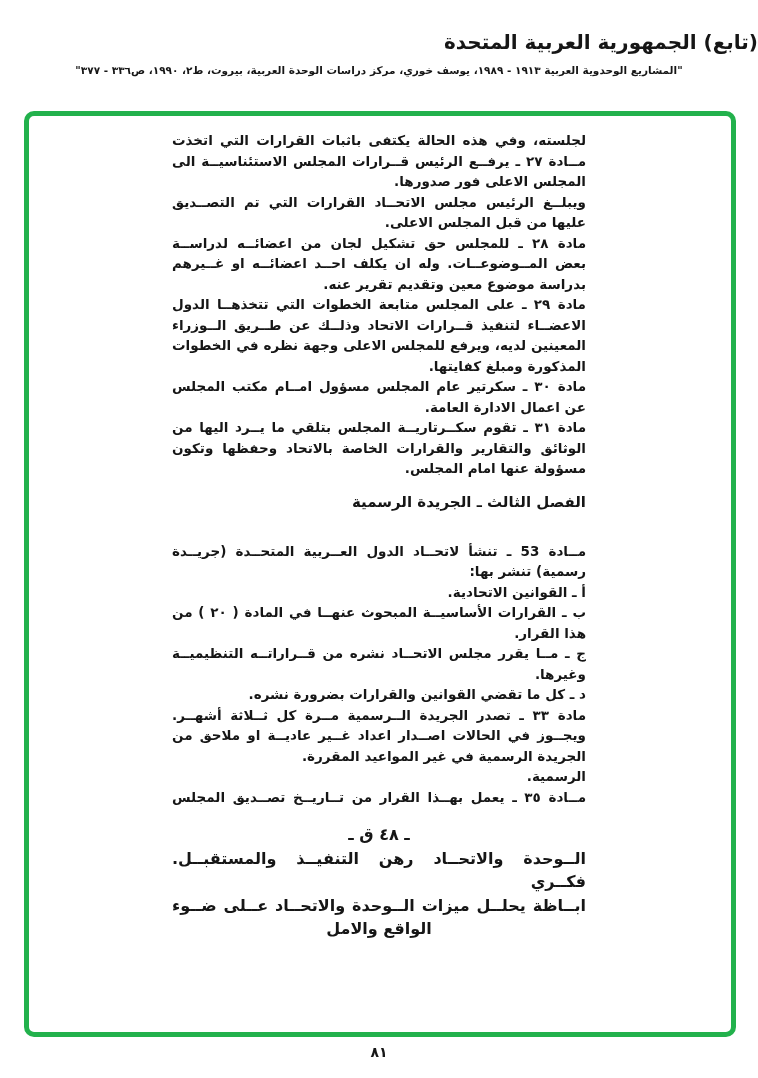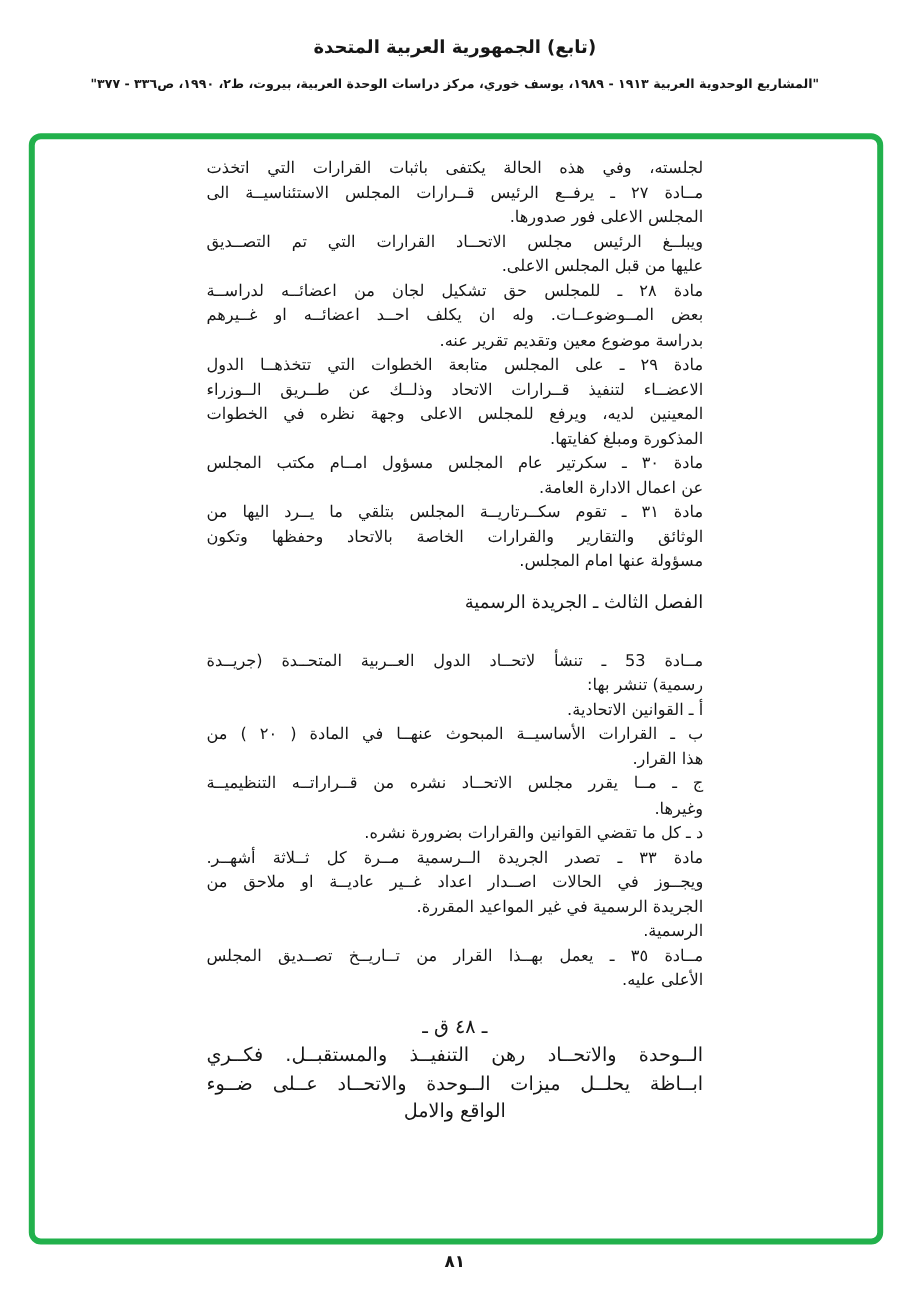--- a/index.html
+++ b/index.html
@@ -4,36 +4,36 @@
 <style>
   html, body { margin: 0; padding: 0; background: #ffffff; }
   body { font-family: "DejaVu Sans", sans-serif; }
   .page {
     position: relative; width: 758px; height: 1078px;
     background: var(--paper, #ffffff); color: var(--ink, #161616);
     direction: rtl; overflow: hidden;
   }
   .hdr-title {
     position: absolute; top: 30px; left: 0; right: 0;
-    text-align: center; font-size: 15px; font-weight: bold;
+    font-size: 20px; font-weight: bold;
   }
   .hdr-cite {
     position: absolute; top: 64px; left: 0; right: 0;
     text-align: center; font-size: 10.5px; font-weight: bold;
   }
   .frame {
     position: absolute; top: 111px; right: 22px;
     width: 702px; height: 916px;
     border: 5px solid var(--green, #22b14c);
     border-radius: 10px;
     background: transparent;
   }
   .content {
     position: absolute; top: 130px; right: 172px; width: 414px;
-    font-size: 13.5px; font-weight: normal; line-height: 20.5px;
+    font-size: 13.5px; font-weight: bold; line-height: 20.5px;
   }
   .lj { text-align: justify; text-align-last: justify; }
   .lr { text-align: right; }
   .lh { text-align: right; font-size: 15px; line-height: 22px; margin: 12px 0 28px 0; }
   .appendix { margin-top: 16px; font-size: 16px; line-height: 23.5px; }
   .aj { text-align: justify; text-align-last: justify; }
   .ac { text-align: center; }
   .pagenum {
     position: absolute; top: 1044px; left: 0; right: 0;
     text-align: center; font-size: 14px; font-weight: bold;
@@ -74,21 +74,20 @@
         <div class="lj">ب ـ القرارات الأساسيــة المبحوث عنهــا في المادة ( ٢٠ ) من</div>
         <div class="lr">هذا القرار.</div>
         <div class="lj">ج ـ مــا يقرر مجلس الاتحــاد نشره من قــراراتــه التنظيميــة</div>
         <div class="lr">وغيرها.</div>
         <div class="lr">د ـ كل ما تقضي القوانين والقرارات بضرورة نشره.</div>
         <div class="lj">مادة ٣٣ ـ تصدر الجريدة الــرسمية مــرة كل ثــلاثة أشهــر.</div>
         <div class="lj">ويجــوز في الحالات اصــدار اعداد غــير عاديــة او ملاحق من</div>
         <div class="lr">الجريدة الرسمية في غير المواعيد المقررة.</div>
         <div class="lr">الرسمية.</div>
         <div class="lj">مــادة ٣٥ ـ يعمل بهــذا القرار من تــاريــخ تصــديق المجلس</div>
-        <div class="lr">الأعلى عليه.</div>
       </div>
     <div id="appendix-lines" class="appendix">
         <div class="ac">ـ ٤٨ ق ـ</div>
         <div class="aj">الــوحدة والاتحــاد رهن التنفيــذ والمستقبــل. فكــري</div>
         <div class="aj">ابــاظة يحلــل ميزات الــوحدة والاتحــاد عــلى ضــوء</div>
         <div class="ac">الواقع والامل</div>
       </div>
   </div>
 
   <div class="pagenum">٨١</div>

